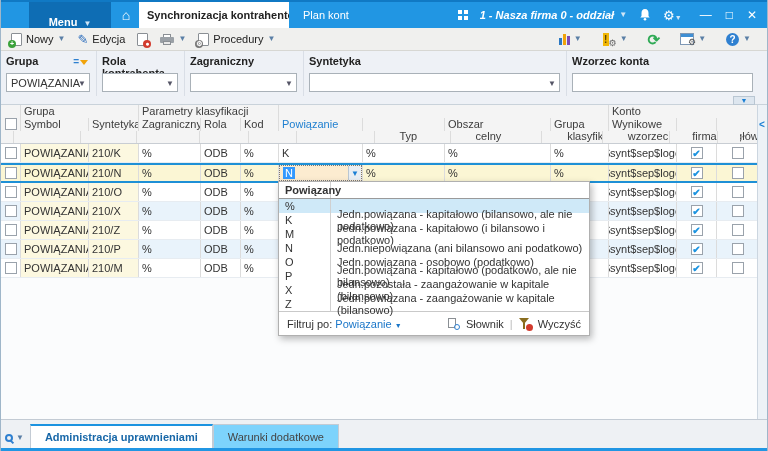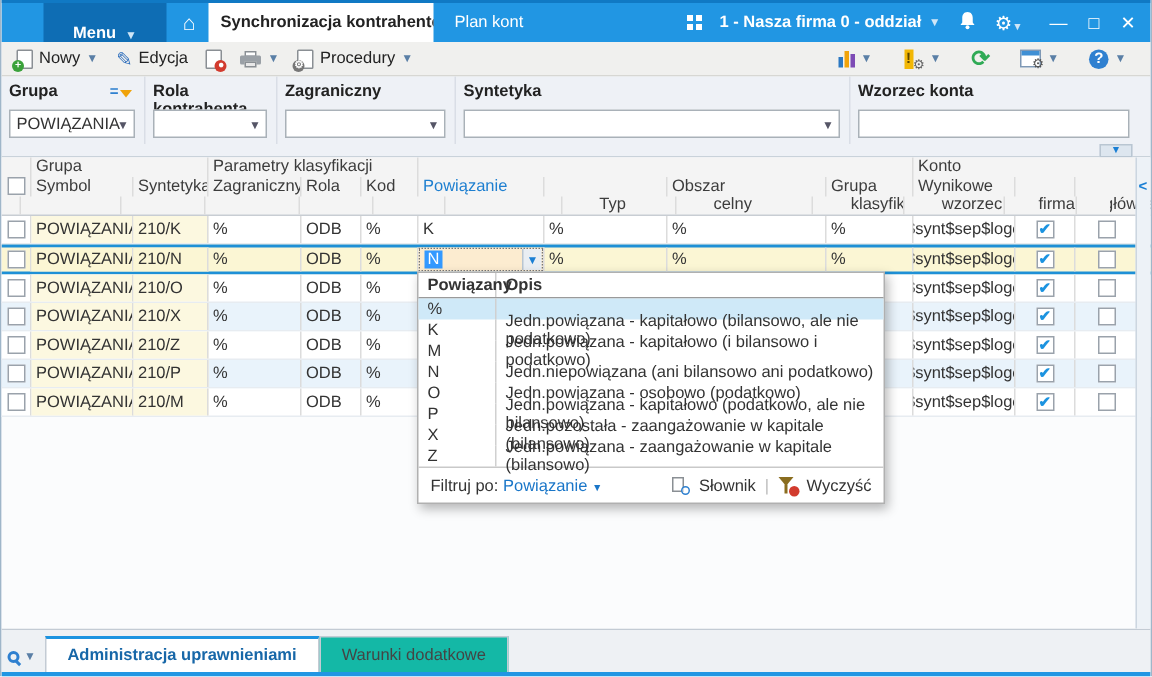--- a/index.html
+++ b/index.html
@@ -11,21 +11,21 @@
   .titlebar { height:28px; background:#2196e3; border-top:2px solid #1079c4; display:flex; align-items:stretch; color:#fff; }
   .menu-btn { margin-left:28px; width:82px; background:#0e6db4; display:flex; align-items:flex-end; justify-content:center; gap:6px; font-weight:bold; cursor:pointer; }
   .chev { font-size:8px; line-height:1; }
   .chev-w { color:#cfe6f7; }
   .home-tab { width:22px; margin-left:4px; display:flex; align-items:center; justify-content:center; font-size:14px; }
   .doc-tab { margin-left:2px; width:150px; background:#fff; color:#222; display:flex; align-items:center; padding:0 8px; font-weight:bold; white-space:nowrap; overflow:hidden; }
   .tab-plain { display:flex; align-items:center; padding:0 14px; white-space:nowrap; }
   .tb-right { margin-left:auto; display:flex; align-items:center; gap:12px; padding-right:10px; }
   .grid-ic { display:grid; grid-template-columns:4px 4px; grid-template-rows:4px 4px; gap:2px; }
   .grid-ic span { background:#fff; }
-  .company { display:flex; align-items:center; gap:5px; font-weight:bold; }
+  .company { display:flex; align-items:center; gap:5px; font-weight:bold;font-style:italic; }
   .winctl { display:flex; align-items:center; gap:14px; margin-left:6px; font-size:12px; }
   .winctl span { cursor:pointer; }
 
   
   .toolbar { height:23px; background:#f0f0ee; border-bottom:1px solid #d7d7d3; display:flex; align-items:center; padding:0 4px; }
   .tbtn { display:flex; align-items:center; gap:4px; padding:2px 6px; cursor:pointer; color:#222; }
   .chev-g { color:#5a7fa6; font-size:8px; }
   .page { position:relative; width:11px; height:13px; background:#fff; border:1px solid #8a8f94; border-radius:1px; display:inline-block; }
   .badge { position:absolute; left:-4px; bottom:-3px; width:8px; height:8px; border-radius:50%; color:#fff; font-size:7px; line-height:8px; text-align:center; font-weight:bold; }
   .badge.green { background:#3ba23b; }
@@ -107,21 +107,21 @@
   .funnel-ic { position:relative; width:13px; height:12px; }
   .funnel-ic .f { position:absolute; left:0; top:0; width:0; height:0; border-left:5px solid transparent; border-right:5px solid transparent; border-top:6px solid #8a6d1f; }
   .funnel-ic .stem { position:absolute; left:4px; top:5px; width:2px; height:6px; background:#8a6d1f; }
   .funnel-ic .dot { position:absolute; right:-1px; bottom:-1px; width:7px; height:7px; border-radius:50%; background:#d23b2e; }
 
   
   .bottombar { height:29px; background:#eef1f4; border-top:1px solid #c3cbd4; display:flex; align-items:flex-end; padding-left:4px; }
   .b-ic { display:flex; align-items:center; gap:3px; margin:0 6px 6px 0; cursor:pointer; }
   .lens2 { width:8px; height:8px; border:2px solid #2f80d0; border-radius:50%; position:relative; }
   .lens2::after { content:""; position:absolute; right:-3px; bottom:-3px; width:4px; height:2px; background:#2f80d0; transform:rotate(45deg); }
-  .btab { height:24px; display:flex; align-items:center; padding:0 14px; border:1px solid #c3cbd4; border-bottom:none; background:#14b8a6; color:#444; cursor:pointer; }
+  .btab { height:24px; display:flex; align-items:center; padding:0 14px; border:1px solid #c3cbd4; border-bottom:none; background:#7dd3fc; color:#444; cursor:pointer; }
   .btab.active { background:#fff; border-top:2px solid #1b93e0; color:#1767a8; font-weight:bold; }
   .bluestrip { height:4px; background:#2196e3; }
 </style>
 </head>
 <body>
 
 <div class="window">
 
   <div class="titlebar">
     <div class="menu-btn">
@@ -472,21 +472,20 @@
         </div>
     </div>
 
     <div class="rstrip">
       <span class="col-arrow">&lt;</span>
     </div>
 
     <div class="popup">
       <div class="phead">
         <span class="pc1">Powiązany</span>
-        <span class="pc2">Opis</span>
       </div>
       <div class="popt hl">
         <span class="pc1">%</span>
       </div>
       <div class="popt">
         <span class="pc1">K</span>
         <span class="pc2">Jedn.powiązana - kapitałowo (bilansowo, ale nie podatkowo)</span>
       </div>
       <div class="popt">
         <span class="pc1">M</span>

